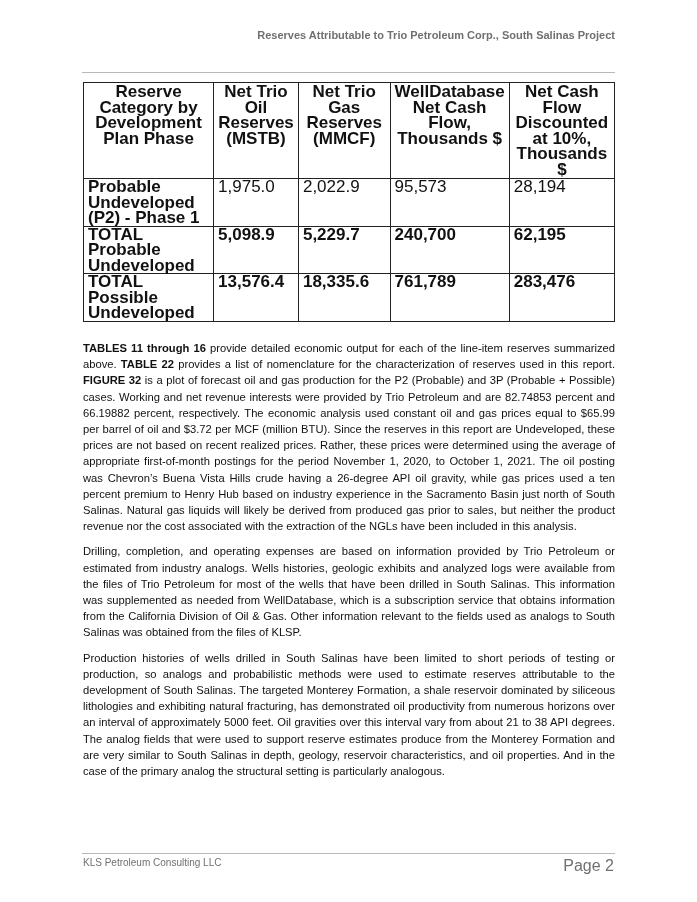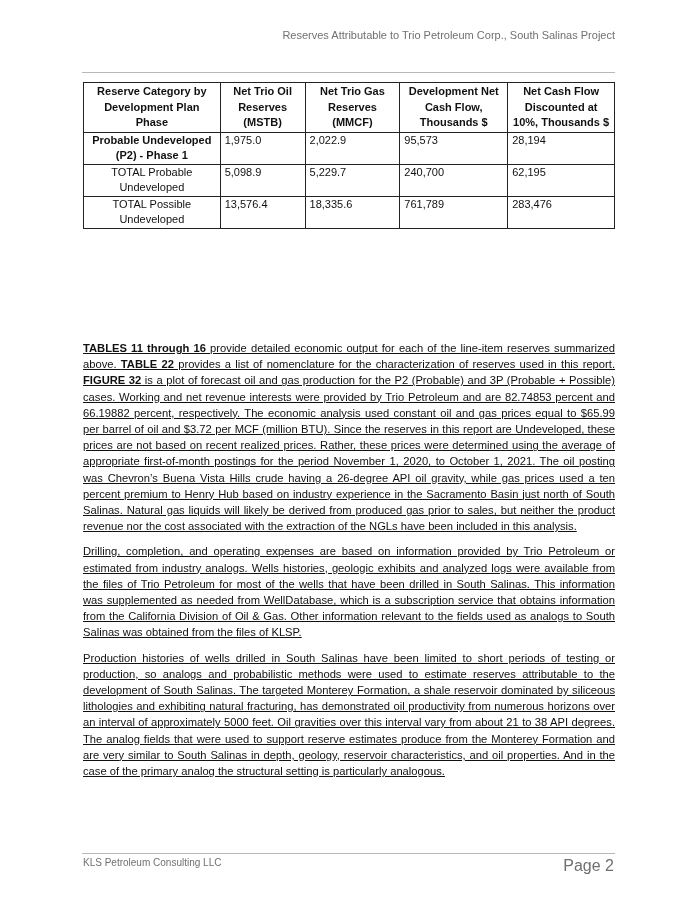--- a/index.html
+++ b/index.html
@@ -1,32 +1,32 @@
 <!DOCTYPE html>
 <html><head>
 <meta charset="utf-8">
 <style>
   html, body { margin: 0; padding: 0; background: #ffffff; }
   body { width: 697px; height: 902px; position: relative; overflow: hidden;
          font-family: "Liberation Sans", sans-serif; color: #111; }
   .header { position: absolute; right: 82px; top: 28px; text-align: right;
-            font-size: 11px; line-height: 15px; color: #707070; }
+            font-size: 11px; line-height: 15px; color: #707070; font-weight: bold; }
   .header-rule { position: absolute; left: 82px; right: 82px; top: 72px; height: 0;
                  border-top: 1.5px solid #b8b8b8; }
   table.reserves { position: absolute; left: 83px; top: 82px; width: 532px;
-                   border-collapse: collapse; font-size: 11px; line-height: 15.5px; }
+                   border-collapse: collapse; font-size: 17px; line-height: 15.5px; }
   table.reserves th, table.reserves td { border: 1px solid #222; padding: 0 4px; vertical-align: top; }
   table.reserves th { font-weight: bold; text-align: center; padding-top: 1px; padding-bottom: 1px; }
   table.reserves td { }
-  table.reserves td.cat { text-align: center; font-weight: bold; }
-  table.reserves tr.total td { font-weight: normal; }
+  table.reserves td.cat { text-align: left; font-weight: bold; }
+  table.reserves tr.total td { font-weight: bold; }
   col.c0 { width: 137px; } col.c1 { width: 85px; } col.c2 { width: 95px; }
   col.c3 { width: 108px; } col.c4 { width: 107px; }
   .body-text { position: absolute; left: 83px; width: 532px; top: 340px;
-               font-size: 11.2px; line-height: 16.2px; text-align: justify; text-decoration: underline; }
+               font-size: 11.2px; line-height: 16.2px; text-align: justify; }
   .body-text p { margin: 0 0 9px 0; }
   .footer-rule { position: absolute; left: 82px; right: 82px; top: 853px;
                  border-top: 1.5px solid #b8b8b8; }
   .footer-left { position: absolute; left: 83px; top: 857px; font-size: 10px; color: #707070; }
   .footer-right { position: absolute; right: 83px; top: 857px; font-size: 16px; color: #707070; }
 </style>
 </head>
 <body>
 
 <div class="header">
@@ -40,21 +40,21 @@
       <col class="c1">
       <col class="c2">
       <col class="c3">
       <col class="c4">
     </colgroup>
   <thead>
     <tr>
       <th>Reserve Category by Development Plan Phase</th>
       <th>Net Trio Oil Reserves (MSTB)</th>
       <th>Net Trio Gas Reserves (MMCF)</th>
-      <th>Development Net Cash Flow, Thousands $</th>
+      <th>WellDatabase Net Cash Flow, Thousands $</th>
       <th>Net Cash Flow Discounted at 10%, Thousands $</th>
     </tr>
   </thead>
   <tbody id="table-body">
       <tr>
         <td class="cat">Probable Undeveloped (P2) - Phase 1</td>
         <td>1,975.0</td>
         <td>2,022.9</td>
         <td>95,573</td>
         <td>28,194</td>

